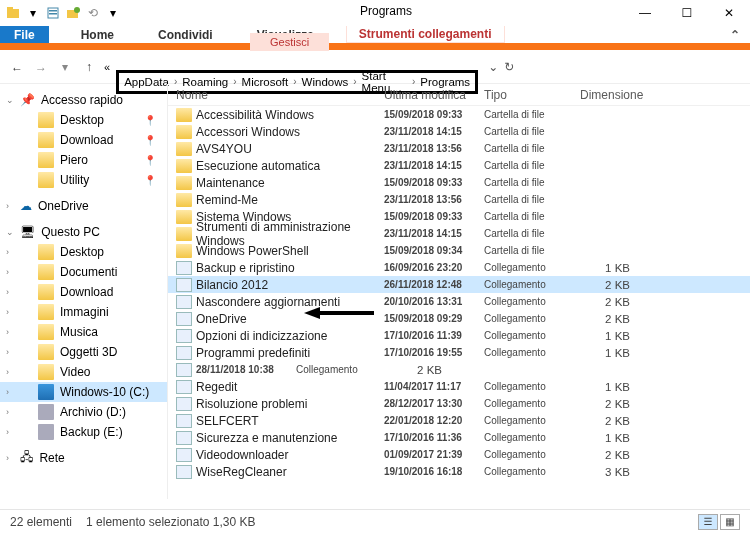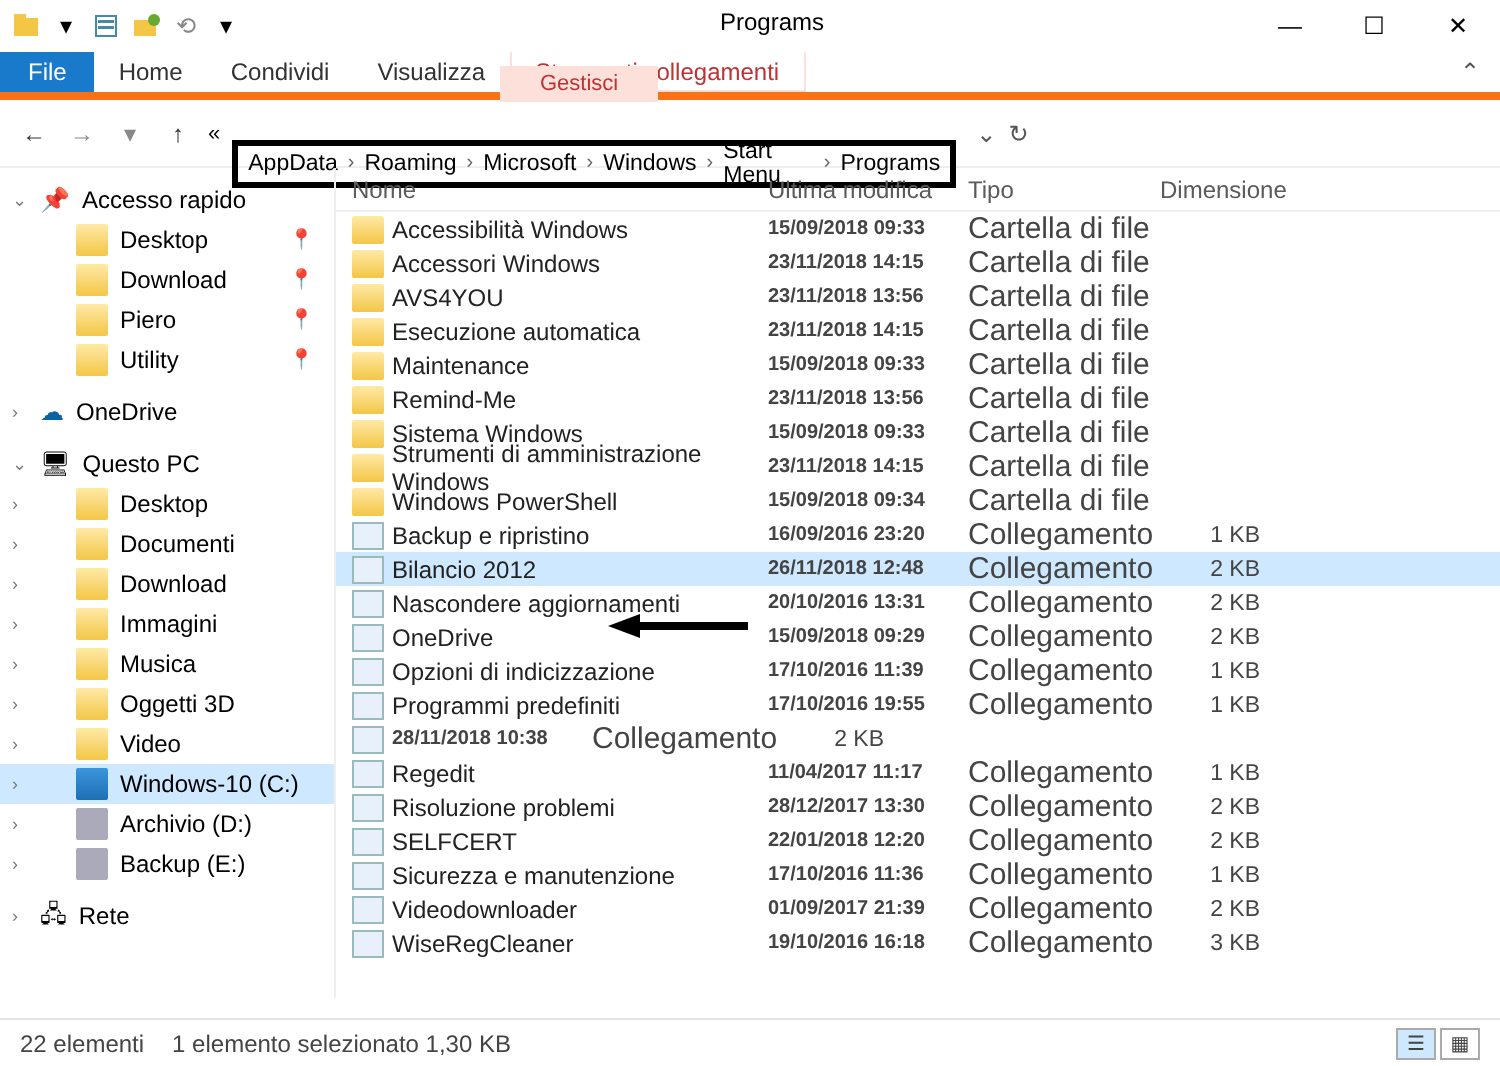--- a/index.html
+++ b/index.html
@@ -9,23 +9,23 @@
   .titlebar { height: 26px; display: flex; align-items: center; padding: 0 4px; }
   .titlebar .qat { display: flex; gap: 2px; align-items: center; }
   .titlebar .qat .qbtn { width: 18px; height: 18px; display: inline-flex; align-items: center; justify-content: center; }
   .titlebar .manage-tab { position: absolute; left: 250px; top:0; height:26px; display:flex; flex-direction:column; align-items:center;}
   .titlebar .manage-tab .lbl { background:#fde0d9; padding:3px 20px; font-size:11px; color:#b33;margin-top:33px;}
   .titlebar .title { position:absolute; left:360px; top:4px; font-size:12px;}
   .win-controls { position:absolute; right:0; top:0; display:flex; }
   .win-controls div { width:42px; height:26px; display:flex; align-items:center; justify-content:center; font-size:12px; }
   
   
-  .ribbon { height: 24px; display:flex; align-items:center; border-bottom:4px solid #f97316; }
+  .ribbon { height: 24px; display:flex; align-items:center; border-bottom:7px solid #f97316;font-weight:bold; }
   .ribbon .file { background:#1979ca; color:#fff; padding:4px 14px; height:100%; display:flex; align-items:center;}
-  .ribbon .tab { padding:4px 12px; height:100%; display:flex; align-items:center; color:#333;}
+  .ribbon .tab { padding:4px 12px; height:100%; display:flex; align-items:center; color:#333;margin-left:20px;}
   .ribbon .tab.tools { color:#b33; border:1px solid #fde0d9; border-top:none;}
   .ribbon .chev { margin-left:auto; padding-right:10px; color:#555;}
   
   
   .navbar { height:34px; display:flex; align-items:center; padding:0 8px; gap:6px; border-bottom:1px solid #eee;}
   .navbtn { width:18px; height:18px; display:flex; align-items:center; justify-content:center; color:#888;}
   .navbtn.en{ color:#333;}
   
   .crumb-box { border:3px solid #000; height:24px; flex:0 0 362px; display:flex; align-items:center; padding:0 2px; gap:2px;margin-top:30px;}
   .crumb-box .crumb { padding:0 3px; font-size:11.5px;}
@@ -55,21 +55,21 @@
   .colhead { display:flex; padding-left:8px; height:22px; align-items:center; color:#5a5a5a; border-bottom:1px solid #f0f0f0; font-size:12px;}
   .ch-name{width:208px;} .ch-date{width:100px;} .ch-type{width:96px;} .ch-size{width:70px;}
   .files { overflow-y:hidden;}
   .file-row { display:flex; align-items:center; height:17px; padding-left:8px; font-size:12px; color:#222;}
   .file-row.sel { background:#cde8ff;}
   .file-row .ico { width:16px; height:14px; margin-right:4px; display:inline-block;}
   .file-row .ico.folder { background:linear-gradient(#ffe9a6,#f3c646); border-radius:1px;}
   .file-row .ico.link { background:#e8f0fc; border:1px solid #9bb;}
   .file-row .fn{width:188px;}
   .file-row .fd{width:100px; color:#444; font-size:10px;font-weight:bold;}
-  .file-row .ft{width:96px; color:#444; font-size:15px;}
+  .file-row .ft{width:96px; color:#444; font-size:10px;}
   .file-row .fs{width:70px; color:#444; font-size:11.5px; text-align:right; padding-right:20px;}
   
   .arrow-annot { position:absolute; left:304px; top:305px; width:70px; height:16px; pointer-events:none;}
   
   
   .status { position:absolute; bottom:0; left:0; right:0; height:24px; border-top:1px solid #e5e5e5; display:flex; align-items:center; padding:0 10px; gap:14px; color:#444; font-size:12px;}
   .status .viewbtns { margin-left:auto; display:flex; gap:2px;}
   .status .viewbtns div{ width:20px;height:16px; border:1px solid #aaa; display:flex; align-items:center; justify-content:center; font-size:10px;}
   .status .viewbtns div.active{ background:#cde8ff;}
   

